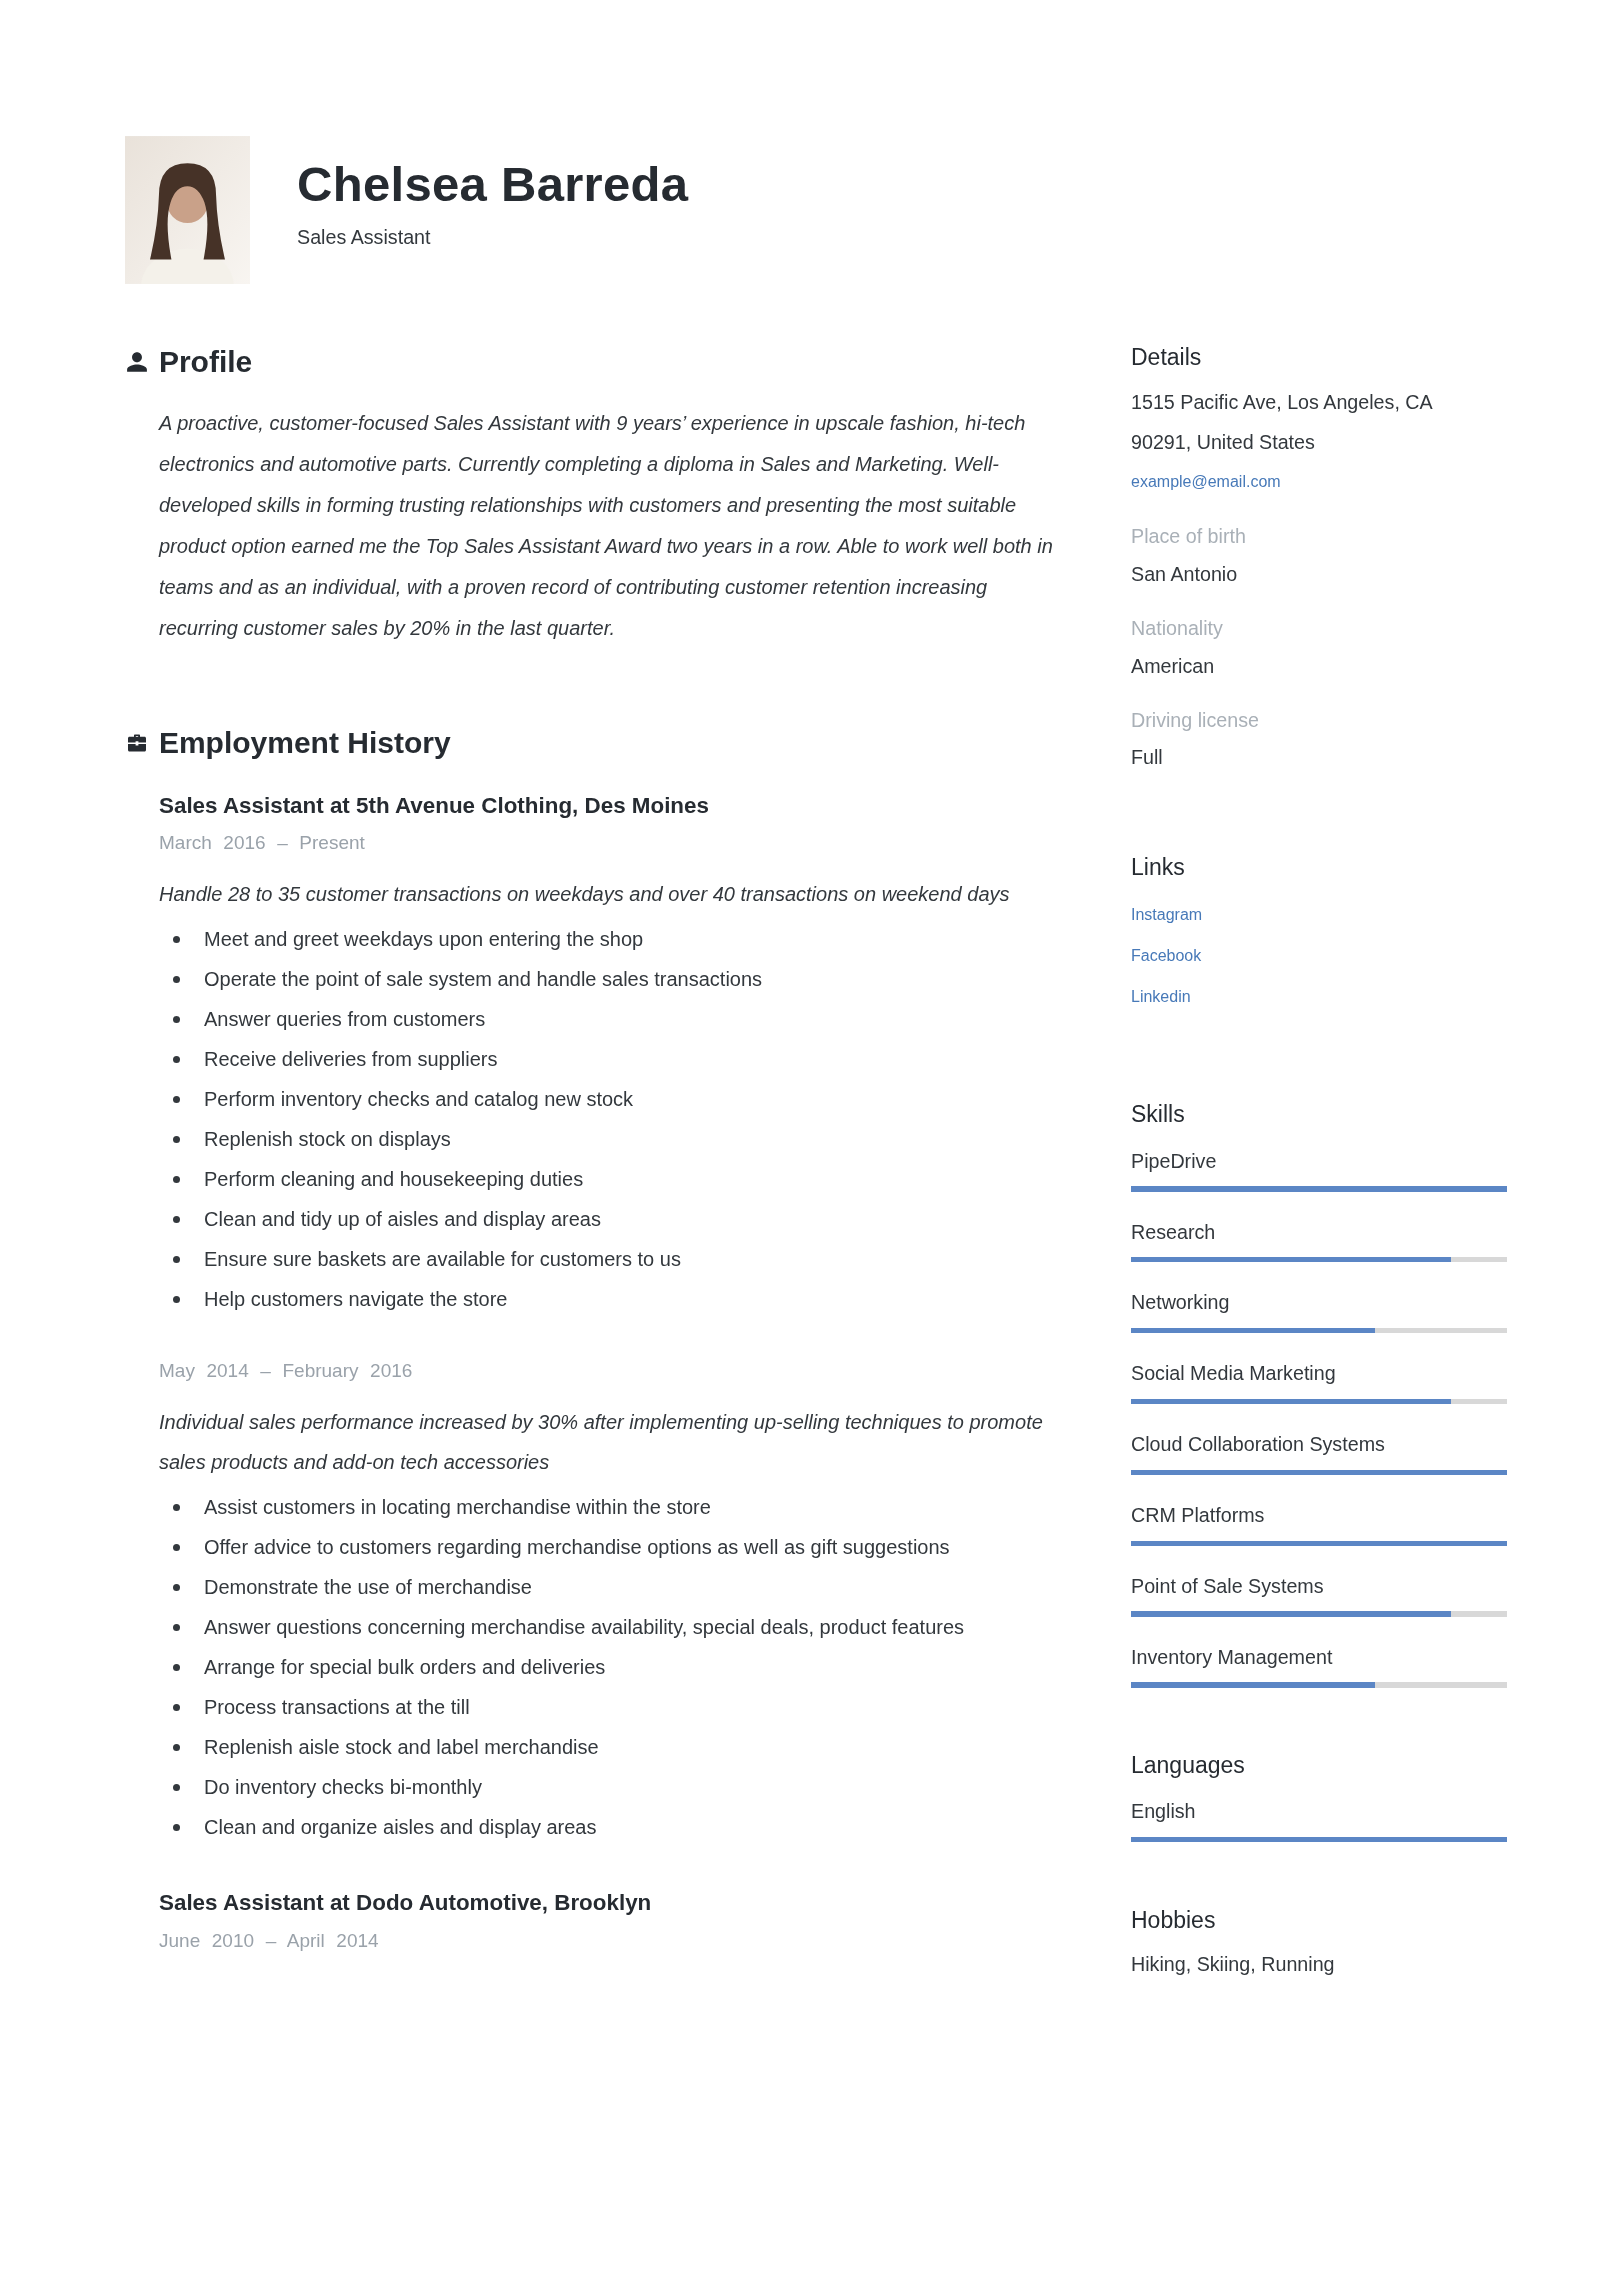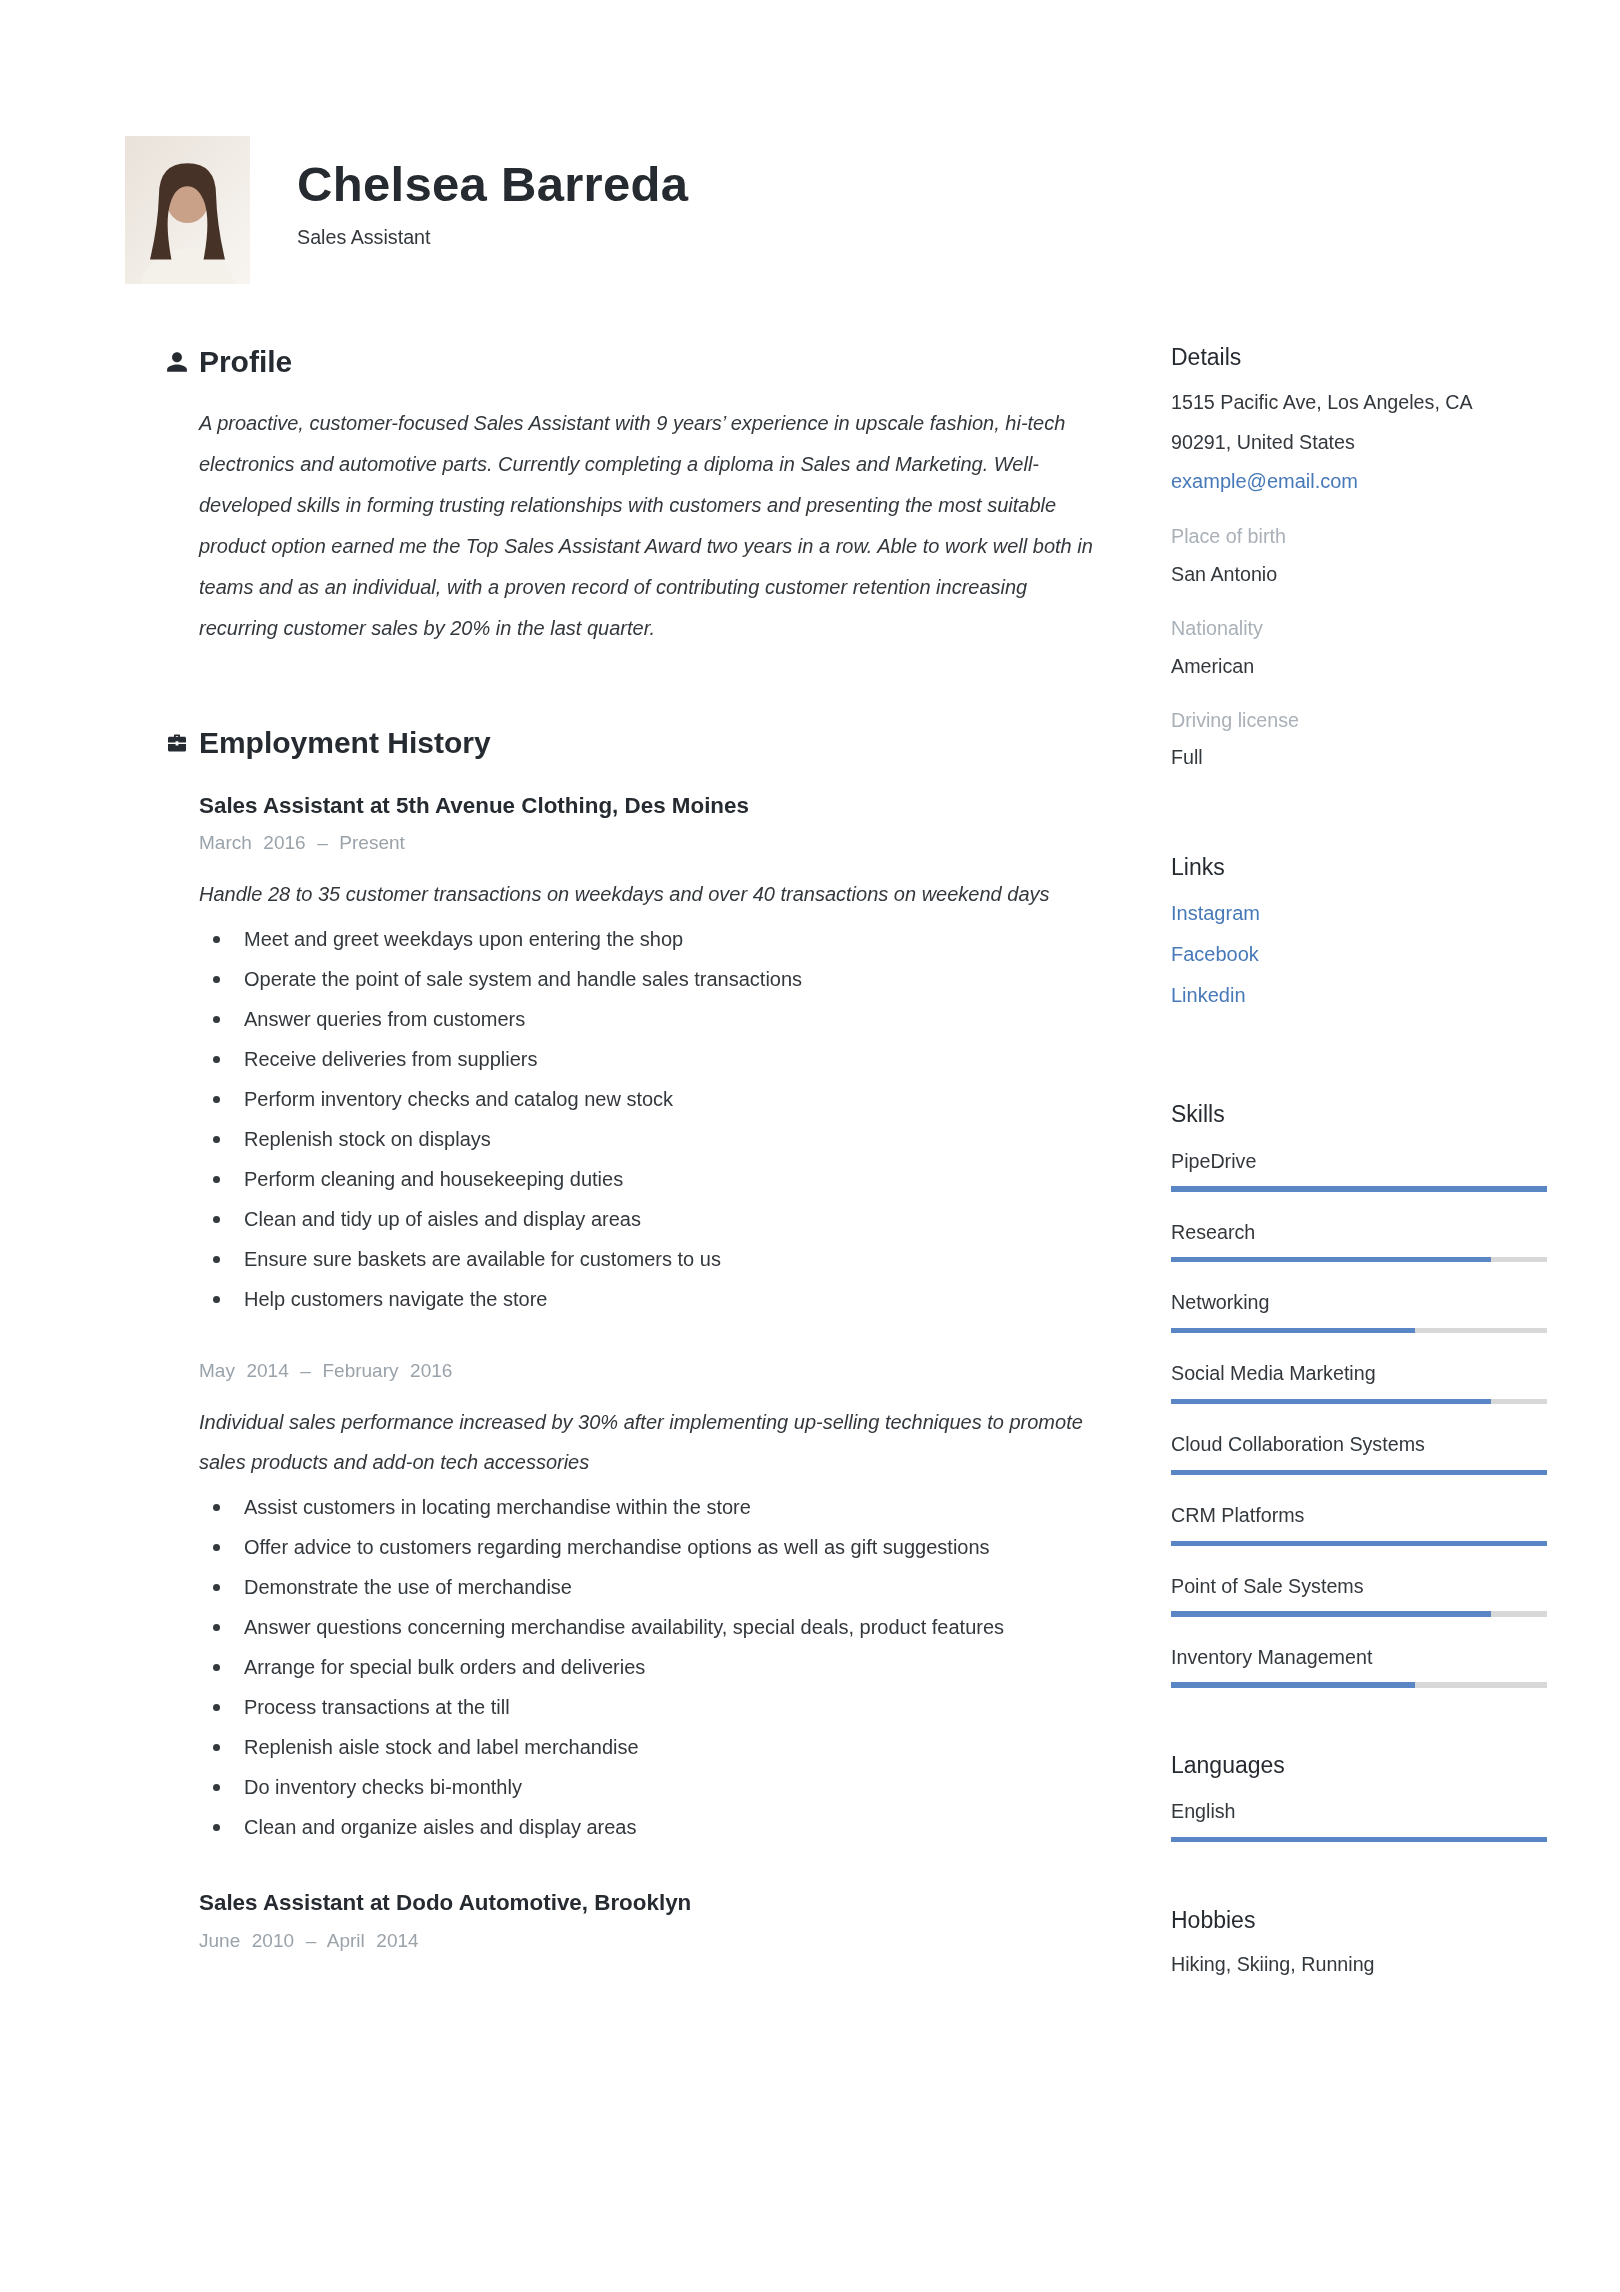--- a/index.html
+++ b/index.html
@@ -22,21 +22,21 @@
   .photo {
     width:125px; height:148px; overflow:hidden; flex:0 0 auto;
     background:linear-gradient(135deg,#ece7e1,#f7f4f0);
   }
   .photo svg { display:block; width:100%; height:100%; }
   .header-text { margin:19.7px 0 0 47px; }
   .name { font-size:49px; font-weight:700; color:var(--heading,#262b31); letter-spacing:0.3px; }
   .subtitle { margin-top:14.3px; font-size:19.7px; color:var(--text,#33383d); }
 
   
-  .columns { display:flex; margin-top:59px;padding-left:40px; }
+  .columns { display:flex; margin-top:59px; }
   .main { width:936px; margin-left:125px; flex:0 0 auto; }
   .sidebar { width:376px; margin-left:70px; flex:0 0 auto; }
 
   
   .section-head { display:flex; align-items:center; }
   .section-icon { width:24px; height:24px; flex:0 0 auto; margin-right:9.9px; }
   .section-icon svg { display:block; width:100%; height:100%; fill:var(--heading,#262b31); }
   h2.section-title { font-size:30px; font-weight:700; color:var(--heading,#262b31); line-height:38px; }
 
   .profile-text {
@@ -63,21 +63,21 @@
     background:var(--text,#33383d);
   }
 
   
   .sb-heading { font-size:23px; font-weight:400; color:var(--heading,#262b31); line-height:29px; }
   .sb-section { margin-top:82px; }
   .sb-section:first-child { margin-top:0; }
 
   .address-line { margin-top:10.7px; font-size:19.7px; line-height:29px; }
   .address-line:first-of-type { margin-top:16px; }
-  a.link { color:var(--link,#4779b8); text-decoration:none; font-size:20px; line-height:29px; cursor:pointer; }
+  a.link { color:var(--link,#4779b8); text-decoration:none; font-size:16px; line-height:29px; cursor:pointer; }
   .email-row { margin-top:10.7px; }
 
   .detail-field { margin-top:27px; }
   .detail-label { font-size:19.7px; color:var(--muted-light,#a9b0b7); line-height:27px; }
   .detail-value { margin-top:10.7px; font-size:19.7px; line-height:27px; }
 
   ul.links-list { list-style:none; margin-top:12.5px; }
   ul.links-list li { line-height:41px; }
 
   .skill { margin-top:28px; }

